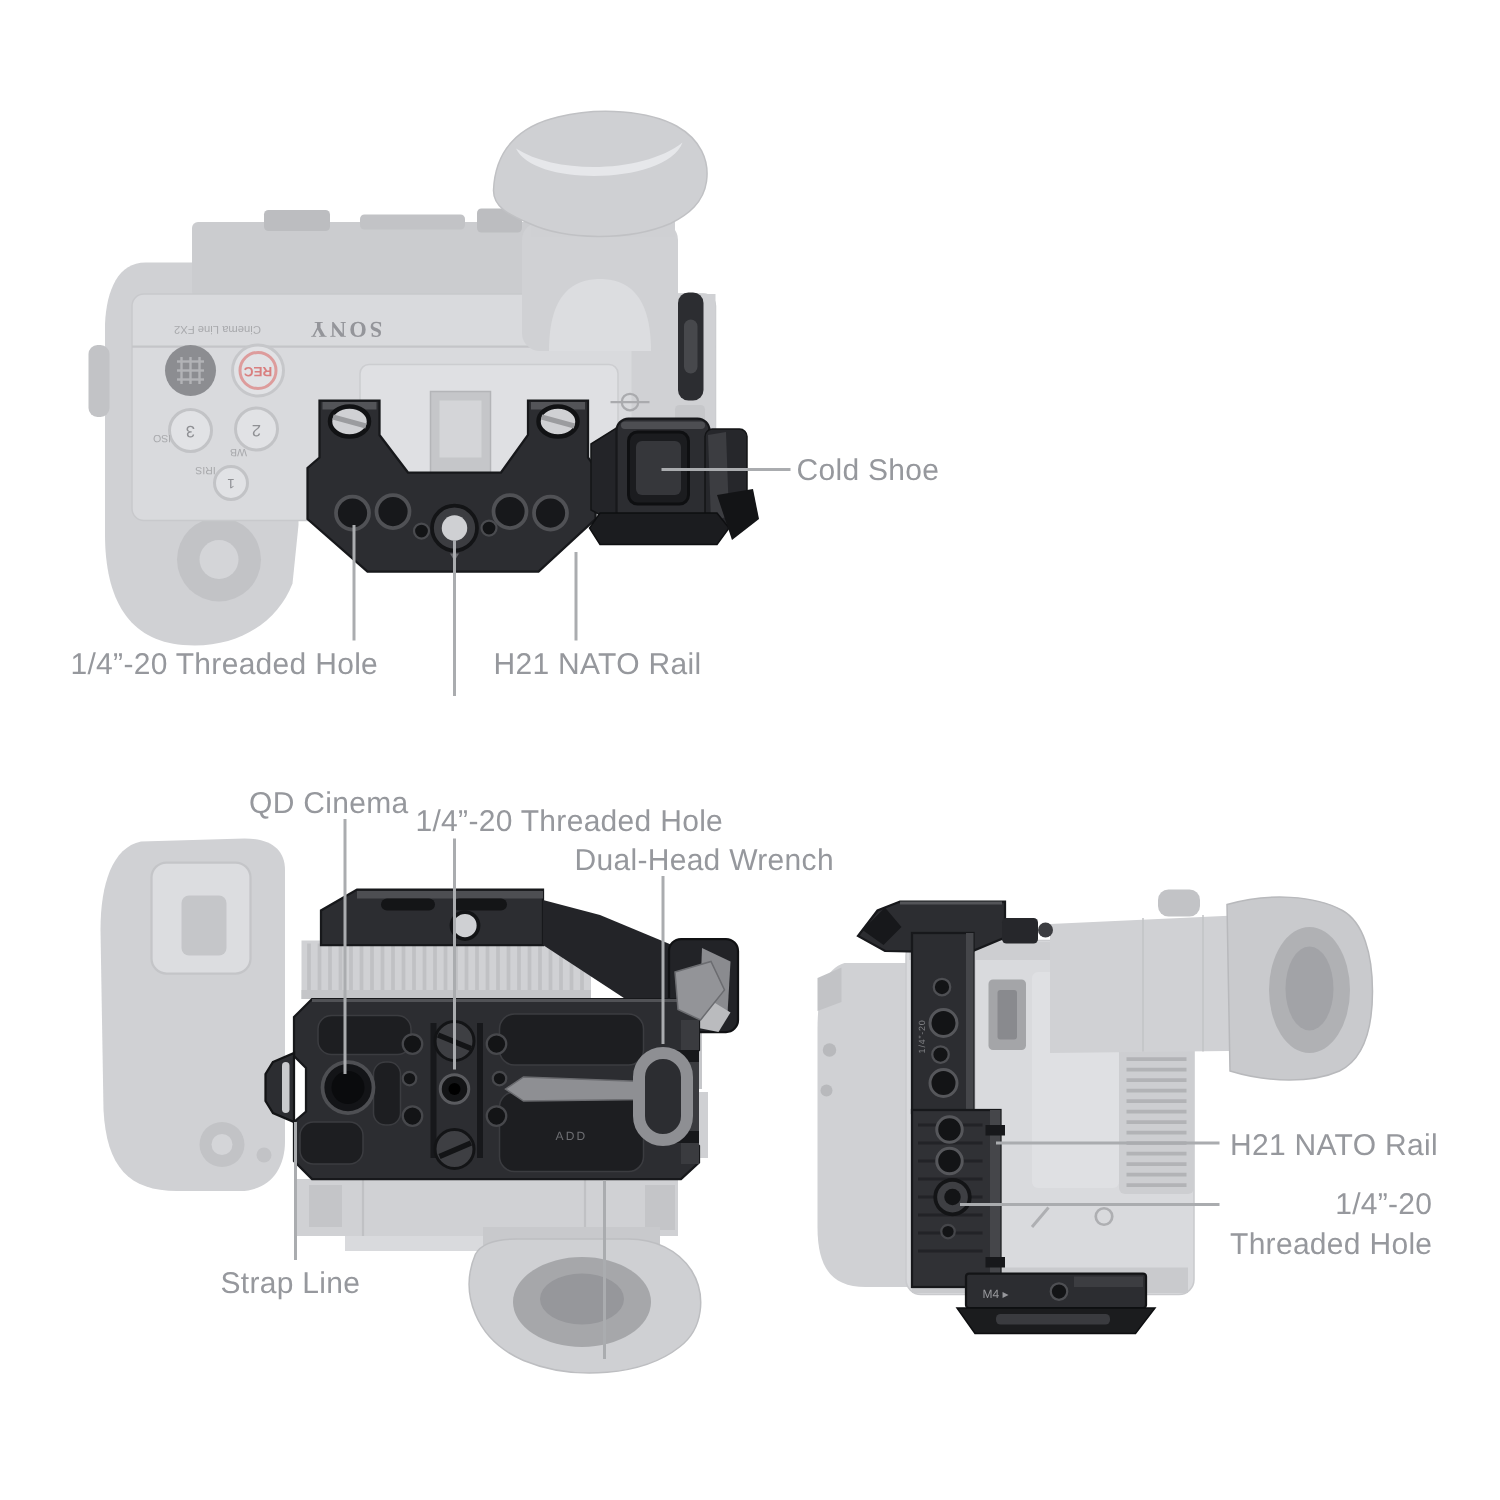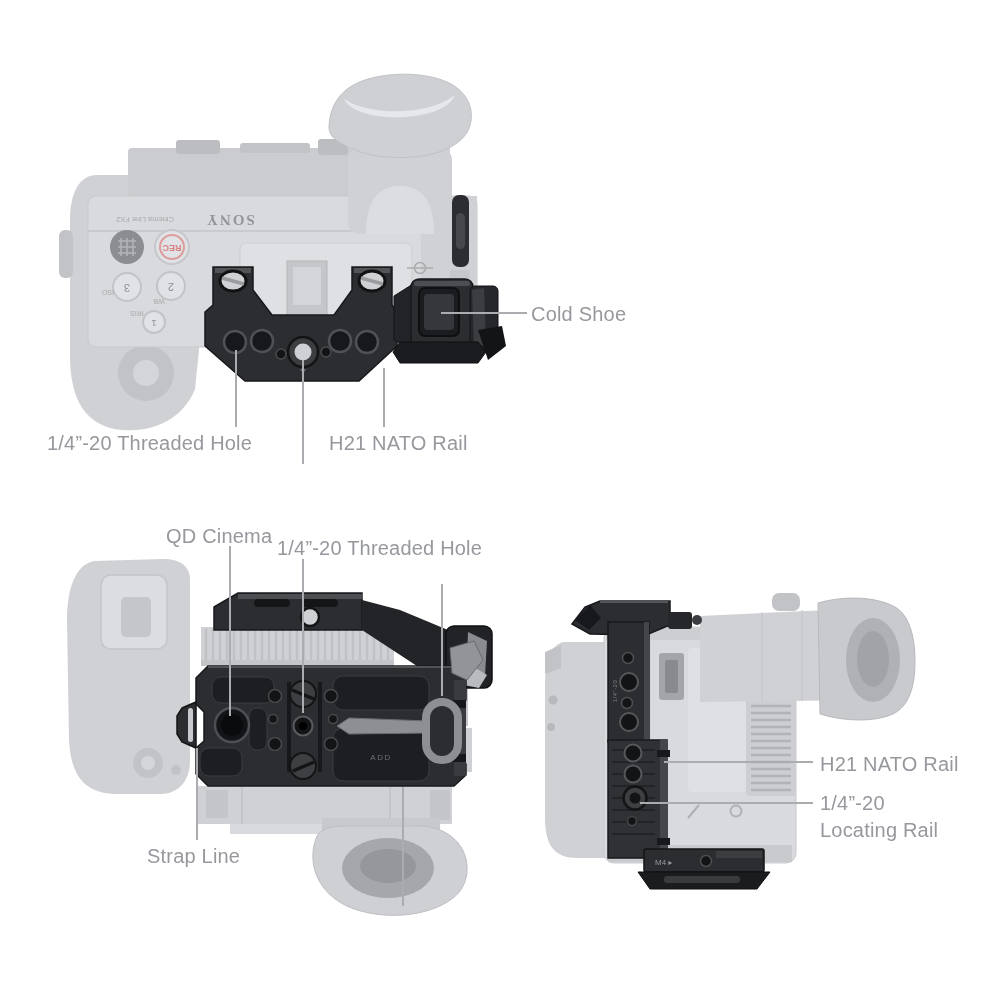--- a/index.html
+++ b/index.html
@@ -1,20 +1,20 @@
 <!DOCTYPE html>
 <html><head>
 <meta charset="utf-8">
 <style>
   html,body{margin:0;padding:0;background:#ffffff;}
   .stage{position:relative;width:1000px;height:1000px;background:#ffffff;overflow:hidden;
          font-family:"Liberation Sans",sans-serif;}
   .art{position:absolute;left:0;top:0;}
   .lbl{position:absolute;font-size:20px;line-height:26px;letter-spacing:.2px;
-       color:#96989d;white-space:nowrap;}
+       color:#96989d;white-space:nowrap;text-align:right;}
   .lbl .ln{display:block;}
   svg text{font-family:"Liberation Sans",sans-serif;}
   svg text.sony{font-family:"Liberation Serif",serif;font-weight:bold;}
 </style>
 </head>
 <body>
 
 <div class="stage">
 
 <svg class="art" width="1000" height="1000" viewBox="0 0 1000 1000">
@@ -319,21 +319,22 @@
     <line x1="640" y1="803" x2="813" y2="803"></line>
   </g>
 </svg>
 
 <div class="lbl" style="left:531px;top:301px">Cold Shoe</div>
 <div class="lbl" style="left:47px;top:430px">1/4”-20 Threaded Hole</div>
 <div class="lbl" style="left:329px;top:430px">H21 NATO Rail</div>
 
 <div class="lbl" style="left:166px;top:523px">QD Cinema</div>
 <div class="lbl" style="left:277px;top:535px">1/4”-20 Threaded Hole</div>
+<div class="lbl" style="left:383px;top:561px">Dual-Head Wrench</div>
 <div class="lbl" style="left:147px;top:843px">Strap Line</div>
 
 <div class="lbl" style="left:820px;top:751px">H21 NATO Rail</div>
 <div class="lbl" style="left:820px;top:790px;line-height:27px">
   <span class="ln">1/4”-20</span>
-  <span class="ln">Locating Rail</span>
+  <span class="ln">Threaded Hole</span>
 </div>
 
 </div>
 
 </body></html>

